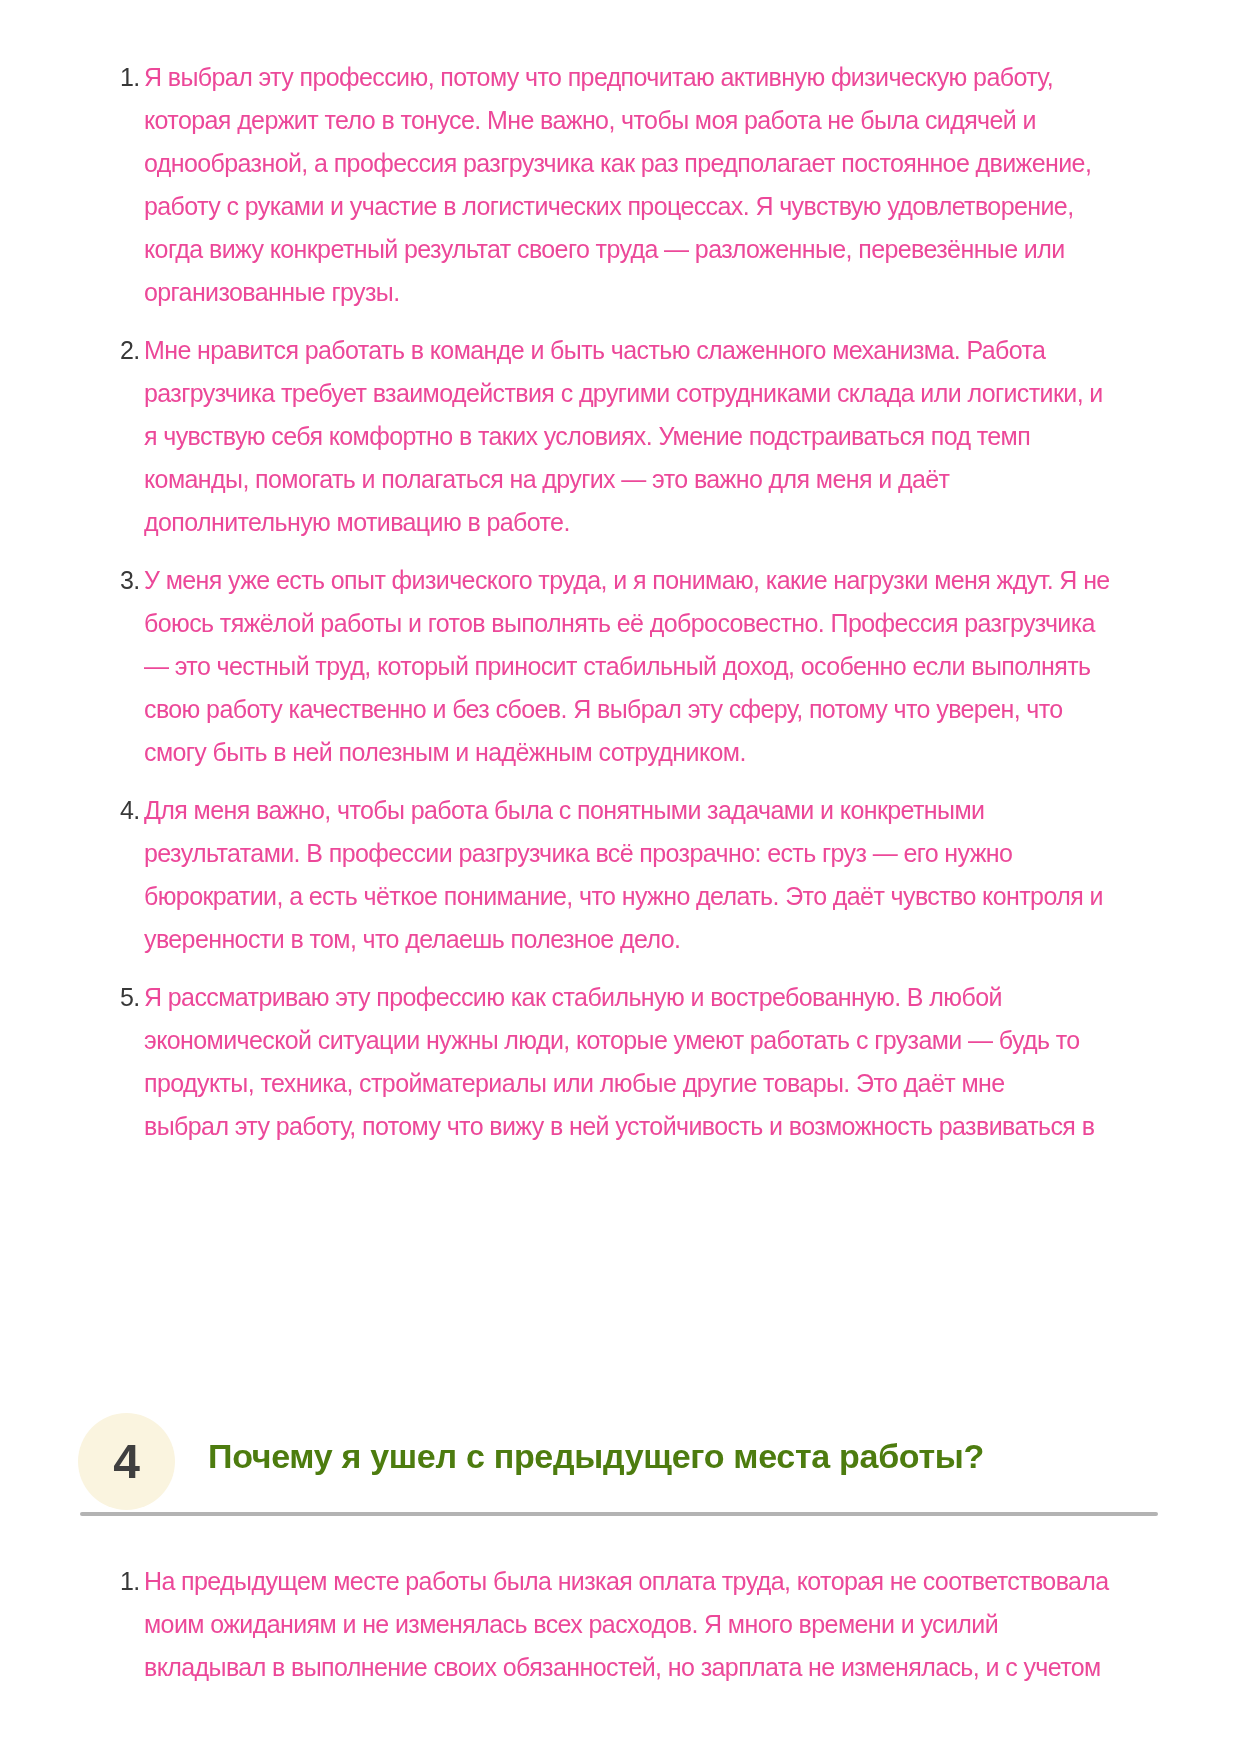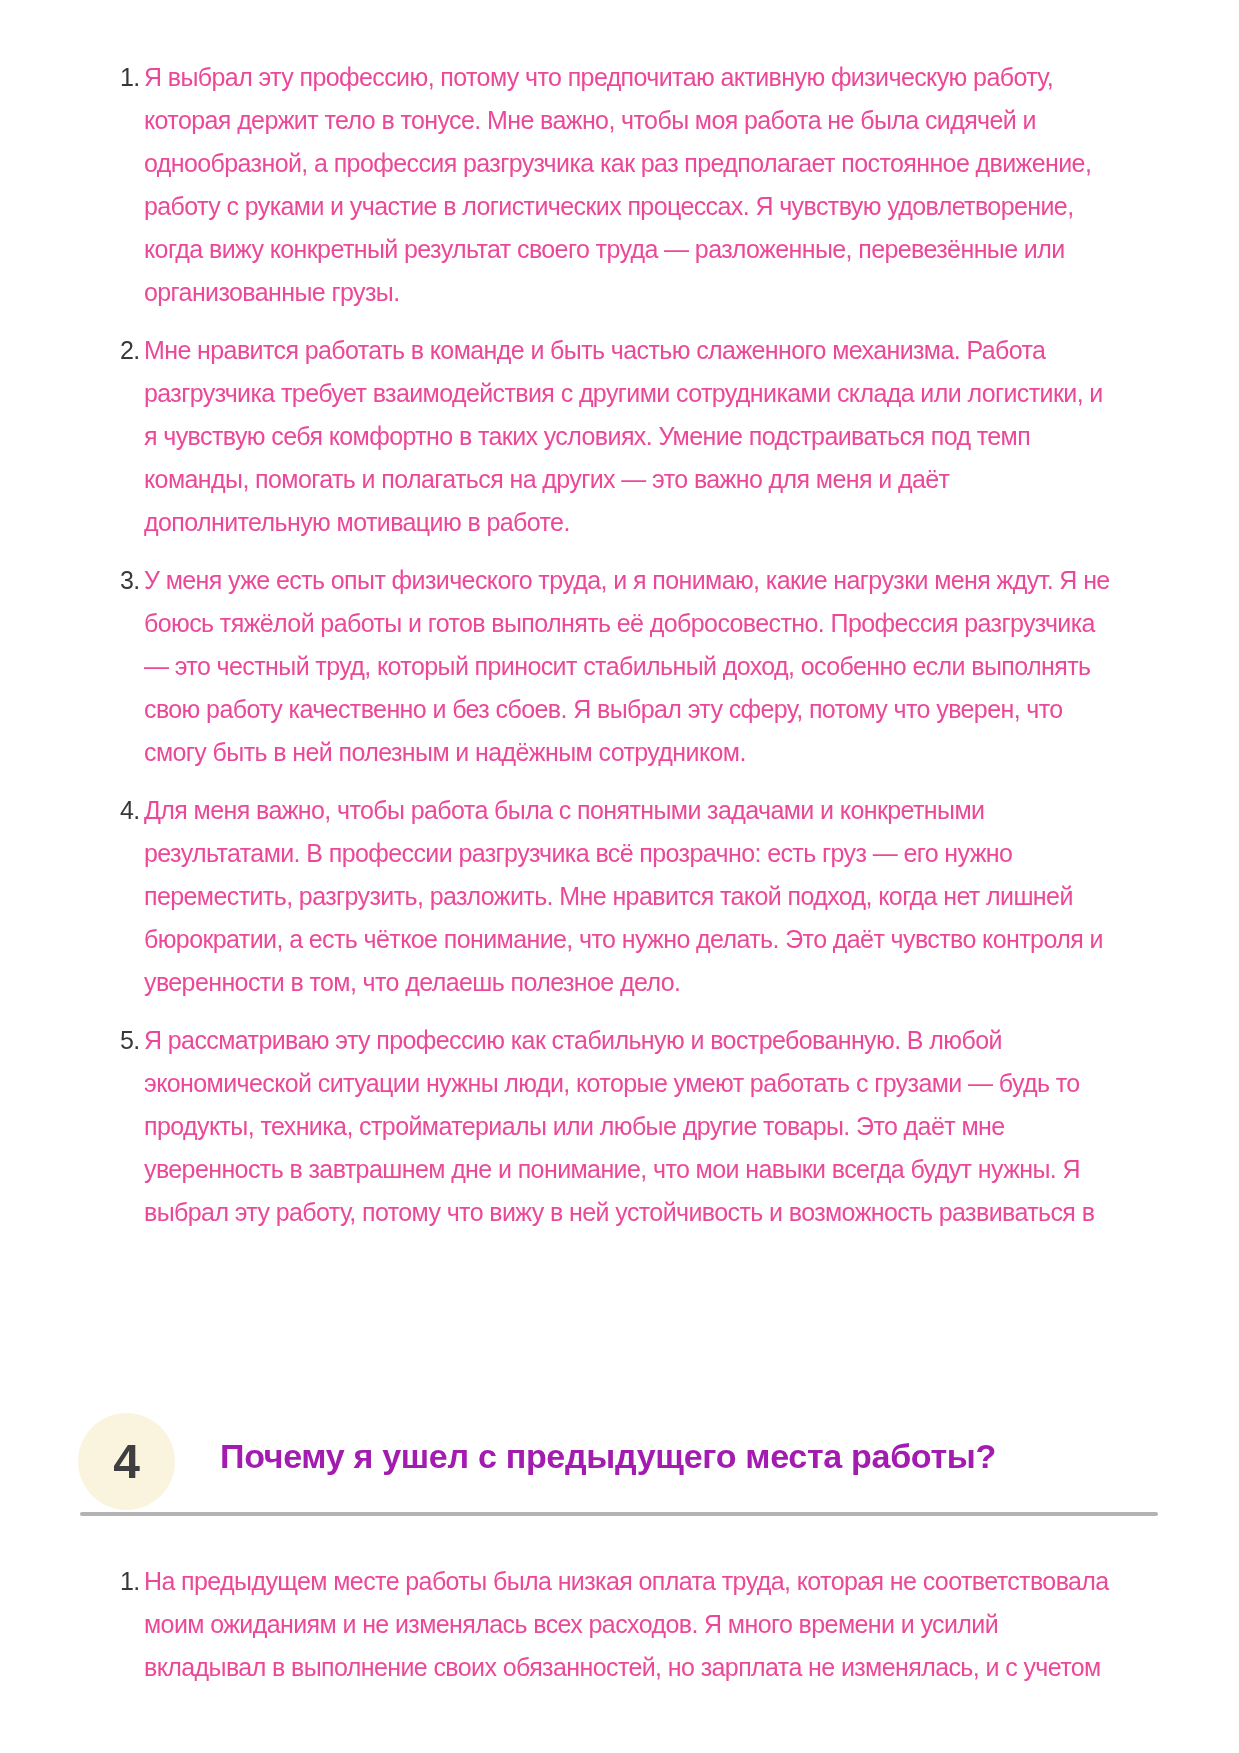--- a/index.html
+++ b/index.html
@@ -54,26 +54,26 @@
     justify-content: center;
   }
   .badge .badge-num {
     font-size: 48px;
     font-weight: bold;
     color: #3F3F3F;
     line-height: 1;
   }
   .section-title {
     position: absolute;
-    left: 220px;
+    left: 208px;
     top: 1434px;
     font-size: 34px;
     font-weight: bold;
     letter-spacing: -0.3px;
-    color: #a21caf;
+    color: #4d7c0f;
     white-space: nowrap;
     line-height: 44px;
   }
   .divider {
     position: absolute;
     left: 80px;
     top: 1512px;
     width: 1078px;
     height: 4px;
     background: #B3B3B3;
@@ -115,32 +115,30 @@
           <div>— это честный труд, который приносит стабильный доход, особенно если выполнять</div>
           <div>свою работу качественно и без сбоев. Я выбрал эту сферу, потому что уверен, что</div>
           <div>смогу быть в ней полезным и надёжным сотрудником.</div>
         </div>
     </li>
     <li class="item">
       <span class="num">4.</span>
       <div class="lines">
           <div>Для меня важно, чтобы работа была с понятными задачами и конкретными</div>
           <div>результатами. В профессии разгрузчика всё прозрачно: есть груз — его нужно</div>
-          <div>переместить, разгрузить, разложить. Мне нравится такой подход, когда нет лишней</div>
           <div>бюрократии, а есть чёткое понимание, что нужно делать. Это даёт чувство контроля и</div>
           <div>уверенности в том, что делаешь полезное дело.</div>
         </div>
     </li>
     <li class="item">
       <span class="num">5.</span>
       <div class="lines">
           <div>Я рассматриваю эту профессию как стабильную и востребованную. В любой</div>
           <div>экономической ситуации нужны люди, которые умеют работать с грузами — будь то</div>
           <div>продукты, техника, стройматериалы или любые другие товары. Это даёт мне</div>
-          <div>уверенность в завтрашнем дне и понимание, что мои навыки всегда будут нужны. Я</div>
           <div>выбрал эту работу, потому что вижу в ней устойчивость и возможность развиваться в</div>
         </div>
     </li>
   </ol>
 
   <div class="section-header">
     <div class="badge">
       <span class="badge-num">4</span>
     </div>
     <h2 class="section-title">Почему я ушел с предыдущего места работы?</h2>

